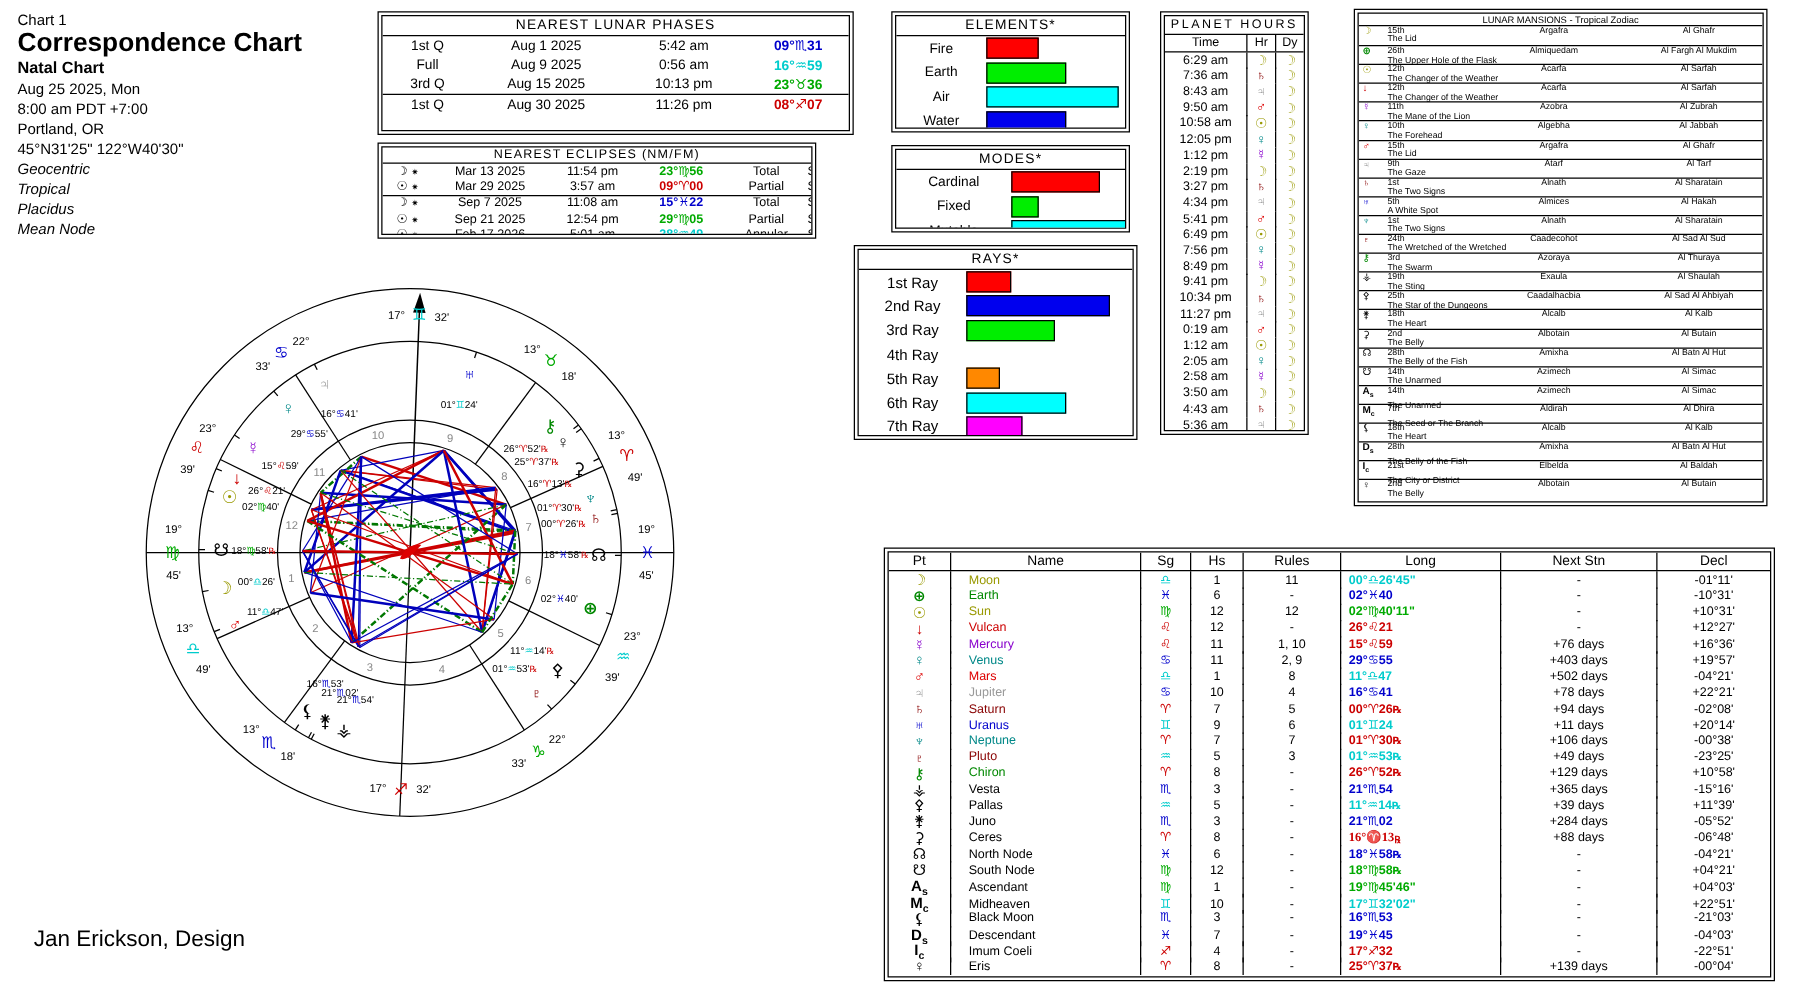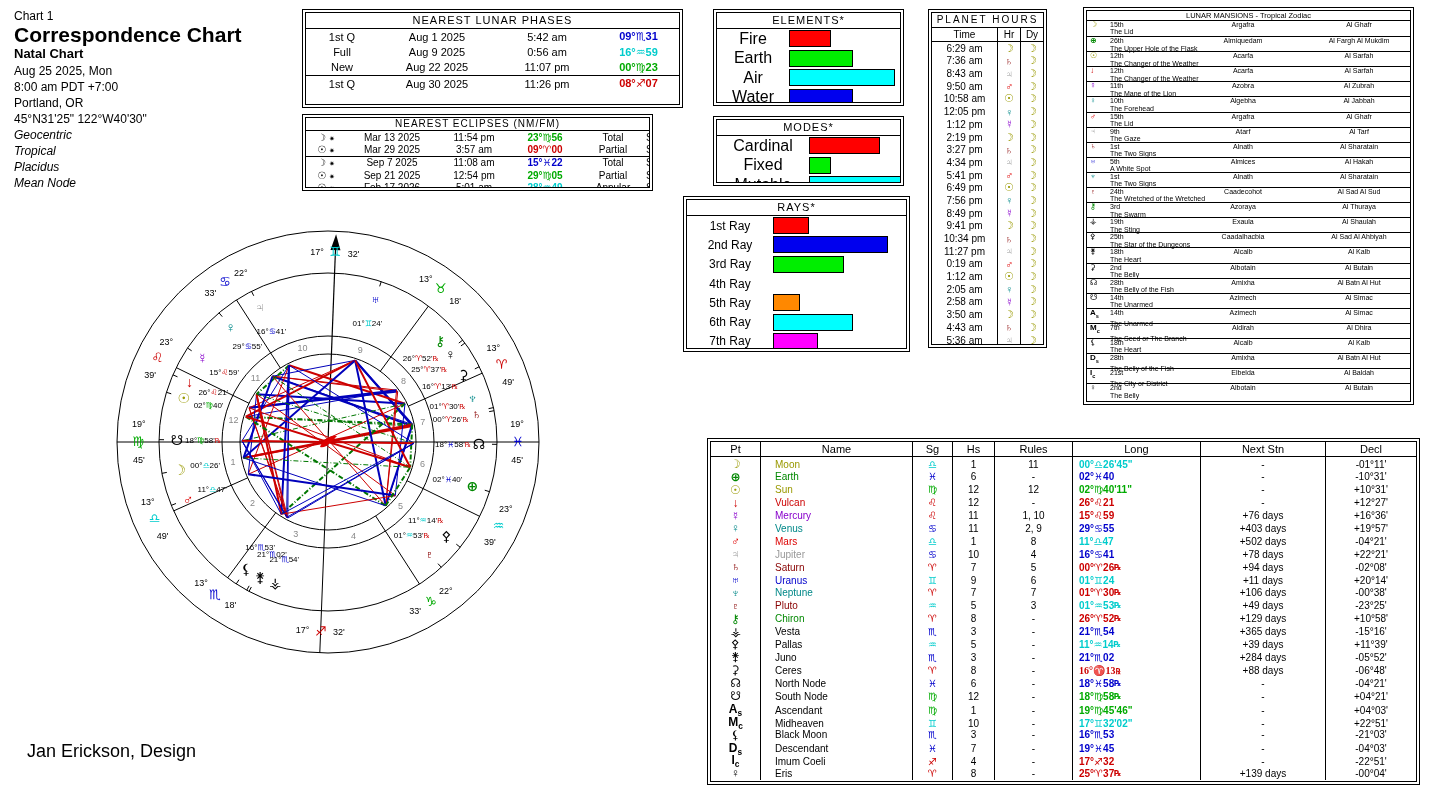--- a/index.html
+++ b/index.html
@@ -18,21 +18,21 @@
   #chart-info .t3{font-weight:bold;font-size:13px;line-height:18px;}
   #chart-info .it{font-style:italic;}
   
   #lunar-phases{left:302px;top:9px;width:381px;height:99px;}
   #lunar-phases .row{display:grid;grid-template-columns:72px 118px 102px 1fr;font-size:11px;height:15.4px;align-items:center;text-align:center;}
   
   #eclipses{left:302px;top:114px;width:351px;height:77px;}
   #eclipses .boxtitle{font-size:10px;padding:0 0 1px 0;}
   #eclipses .row{display:grid;grid-template-columns:40px 92px 72px 70px 66px 1fr;font-size:10px;height:12.3px;align-items:center;text-align:center;}
   
-  .barrow{display:grid;grid-template-columns:var(--lab) 1fr;align-items:center;font-size:16px;}
+  .barrow{display:grid;grid-template-columns:var(--lab) 1fr;align-items:center;font-size:11px;}
   .bar{height:15px;border:1px solid #000;}
   .bar.empty{border:none;}
   #elements{left:713px;top:9px;width:191px;height:97px;--lab:72px;}
   #modes{left:713px;top:116px;width:191px;height:70px;--lab:92px;}
   #rays{left:683px;top:196px;width:227px;height:156px;--lab:86px;}
   #rays .barrow{font-size:12px;}
   
   #planet-hours{left:928px;top:9px;width:119px;height:339px;}
   #planet-hours .boxtitle{letter-spacing:2px;font-size:10px;}
   #planet-hours .hrow{display:grid;grid-template-columns:66px 23px 1fr;font-size:10px;height:12.7px;align-items:center;text-align:center;}
@@ -88,24 +88,24 @@
    <div>5:42 am</div>
    <div style="color:#0000cc;font-weight:bold;">09°♏31</div>
         </div>
         <div class="row">
           <div>Full</div>
    <div>Aug 9 2025</div>
    <div>0:56 am</div>
    <div style="color:#00cccc;font-weight:bold;">16°♒59</div>
         </div>
         <div class="row">
-          <div>New</div>
-   <div>Aug 22 2025</div>
-   <div>11:07 pm</div>
-   <div style="color:#00aa00;font-weight:bold;">00°♍23</div>
+          <div>3rd Q</div>
+   <div>Aug 15 2025</div>
+   <div>10:13 pm</div>
+   <div style="color:#00aa00;font-weight:bold;">23°♉36</div>
         </div>
         <div class="row sep">
           <div>1st Q</div>
    <div>Aug 30 2025</div>
    <div>11:26 pm</div>
    <div style="color:#cc0000;font-weight:bold;">08°♐07</div>
         </div>
       </div>
   </div>
 </div>

